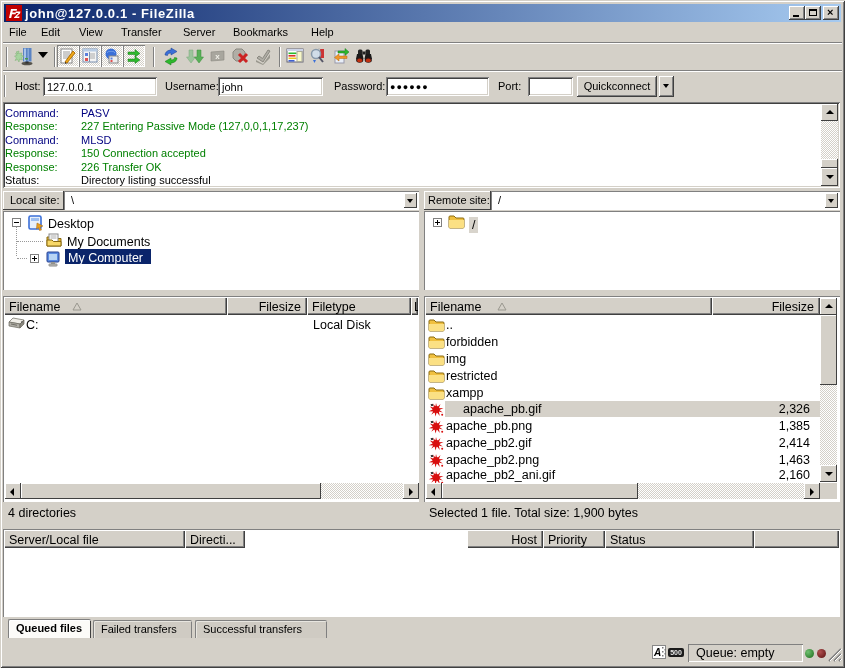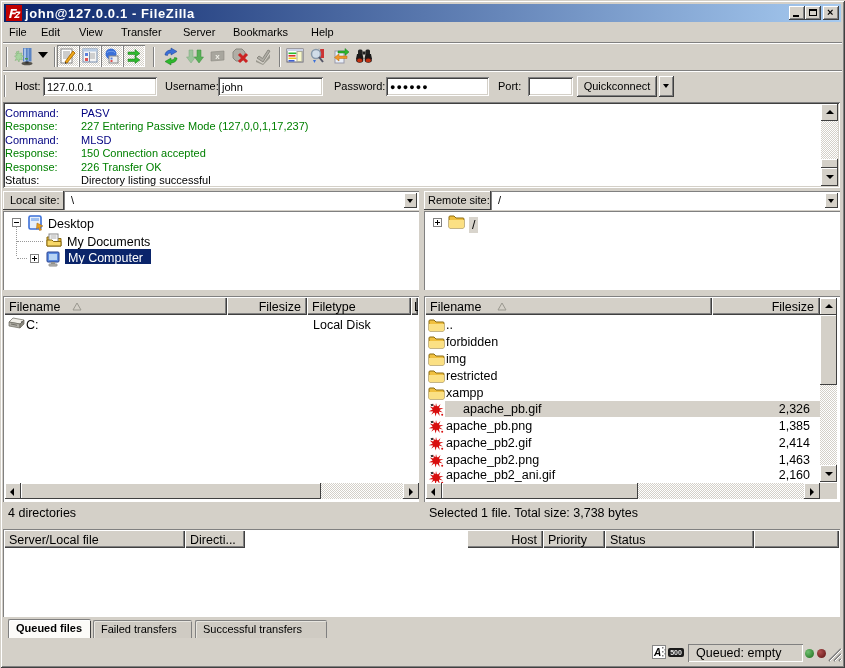--- a/index.html
+++ b/index.html
@@ -400,21 +400,21 @@
 <div class="abs dither" style="left:1px;top:186px;width:394px;height:16px;"></div>
 <div class="abs raised1" style="left:1px;top:186px;width:16px;height:16px;"></div>
 <div class="abs" style="left:6px;top:191px;width:0;height:0;border:4px solid transparent;border-right:4px solid #000;border-left:none;"></div>
 <div class="abs raised1" style="left:379px;top:186px;width:16px;height:16px;"></div>
 <div class="abs" style="left:385px;top:191px;width:0;height:0;border:4px solid transparent;border-left:4px solid #000;border-right:none;"></div>
 <div class="abs raised1" style="left:17px;top:186px;width:196px;height:16px;"></div>
 <div class="abs" style="left:395px;top:186px;width:17px;height:16px;background:#d4d0c8;"></div>
 </div>
 
 <div class="abs" style="left:4px;top:503px;width:415px;height:18px;padding:3px 0 0 4px;font-size:12.5px;">4 directories</div>
-<div class="abs" style="left:425px;top:503px;width:415px;height:18px;padding:3px 0 0 4px;font-size:12.5px;">Selected 1 file. Total size: 3,738 bytes</div>
+<div class="abs" style="left:425px;top:503px;width:415px;height:18px;padding:3px 0 0 4px;font-size:12.5px;">Selected 1 file. Total size: 1,900 bytes</div>
 
 <div class="abs sunken1" style="left:3px;top:529px;width:837px;height:88px;background:#fff;"></div>
 <div class="abs" id="queuehdr" style="left:4px;top:530px;width:835px;height:18px;">
 <div class="hdrcell" style="left:0;width:181px;">Server/Local file</div>
 <div class="hdrcell" style="left:181px;width:60px;">Directi...</div>
 <div class="hdrcell" style="left:463px;width:76px;text-align:right;padding-right:6px;">Host</div>
 <div class="hdrcell" style="left:539px;width:62px;">Priority</div>
 <div class="hdrcell" style="left:601px;width:149px;">Status</div>
 <div class="hdrcell" style="left:750px;width:85px;"></div>
 </div>
@@ -434,21 +434,21 @@
         <rect x="1" y="1" width="1.5" height="1.5"></rect>
         <rect x="3.5" y="3" width="1.5" height="1.5"></rect>
         <rect x="1" y="5" width="1.5" height="1.5"></rect>
         <rect x="3.5" y="7" width="1.5" height="1.5"></rect>
         <rect x="1" y="9" width="1.5" height="1.5"></rect>
       </g>
     </svg>
 
 <div class="abs" style="left:664px;top:7px;width:16px;height:9px;background:#1a1a1a;border-radius:2px;color:#e8e8e8;font-size:7px;font-weight:bold;text-align:center;line-height:9px;">500</div>
 
-<div class="abs sunken1" style="left:684px;top:3px;width:115px;height:18px;padding:2px 0 0 8px;font-size:12.5px;">Queued: empty</div>
+<div class="abs sunken1" style="left:684px;top:3px;width:115px;height:18px;padding:2px 0 0 8px;font-size:12.5px;">Queue: empty</div>
 <div class="abs led" style="left:801px;top:8px;background:radial-gradient(circle at 3px 3px,#70c070,#1a6a1a);"></div>
 <div class="abs led" style="left:813px;top:8px;background:radial-gradient(circle at 3px 3px,#b05050,#5a1010);"></div>
 
 <svg class="abs" style="left:824px;top:6px;" width="14" height="15" viewBox="0 0 14 15">
 <g stroke="#808080" stroke-width="2">
         <line x1="13" y1="2" x2="1" y2="14"></line>
         <line x1="13" y1="7" x2="6" y2="14"></line>
         <line x1="13" y1="12" x2="11" y2="14"></line>
       </g>
 <g stroke="#fff" stroke-width="1">

